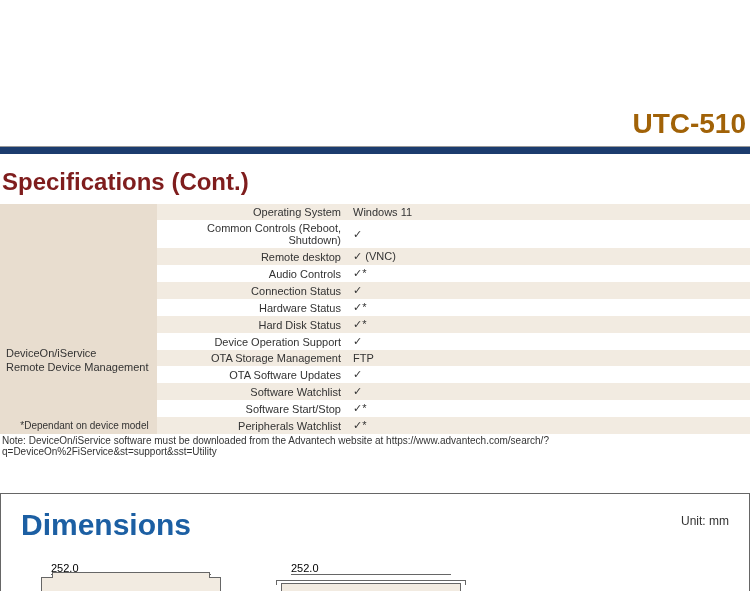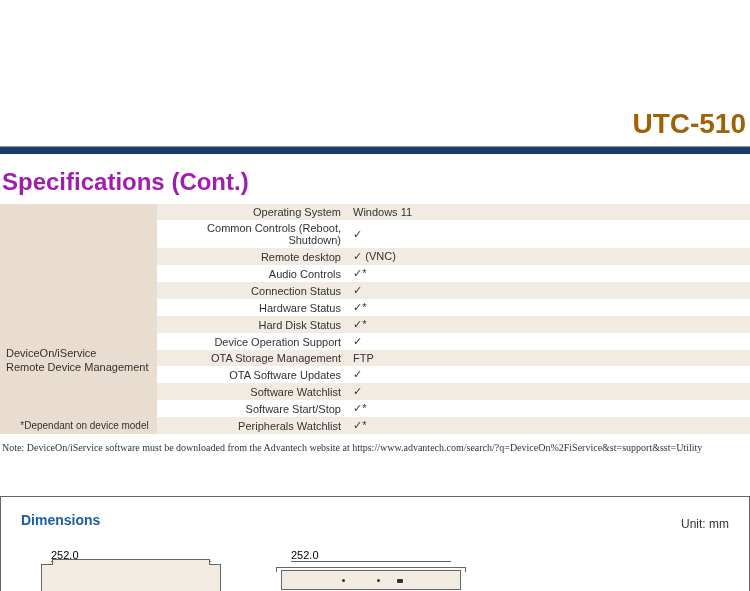--- a/index.html
+++ b/index.html
@@ -1,31 +1,31 @@
 <!DOCTYPE html>
 <html><head>
 <meta charset="utf-8">
 <style>
   * { box-sizing: border-box; margin: 0; padding: 0; }
   body { font-family: Arial, Helvetica, sans-serif; background: #fff; width: 750px; }
   .page { padding: 0; }
   .product-title { text-align: right; font-size: 28px; font-weight: bold; color: #a16207; padding: 8px 4px 6px 0; margin-top: 100px; }
   .title-bar { height: 8px; background: #1c3c6e; border-top: 1px solid #999; margin-bottom: 10px; }
-  .section-heading { font-size: 24px; font-weight: bold; color: #a21caf; padding: 4px 0 8px 2px; }
+  .section-heading { font-size: 24px; font-weight: bold; color: #7f1d1d; padding: 4px 0 8px 2px; }
   .spec-table { width: 100%; border-collapse: collapse; font-size: 11px; color: #333; }
   .spec-table td { padding: 2px 6px; vertical-align: middle; height: 15px; }
   .group-cell { background: #e8ddcf; width: 157px; font-size: 11px; line-height: 1.3; position: relative; }
   .group-cell .center-text { text-align: left; }
   .group-cell .footer-note { position: absolute; bottom: 2px; left: 12px; right: 0; text-align: center; font-size: 10px; }
   .label-cell { width: 190px; text-align: right; }
   .value-cell { }
   .row-alt { background: #f2ebe1; }
-  .footnote { font-size: 10px; color: #333; padding: 8px 2px; font-family: Liberation Serif, serif; }
+  .footnote { font-size: 10px; color: #333; padding: 1px 2px; }
   .dim-box { border: 1px solid #666; margin-top: 35px; padding: 14px 20px 6px 20px; position: relative; height: 150px; }
-  .dim-heading { font-size: 14px; font-weight: bold; color: #1c5fa3; display: inline-block; }
+  .dim-heading { font-size: 30px; font-weight: bold; color: #1c5fa3; display: inline-block; }
   .dim-unit { position: absolute; right: 20px; top: 20px; font-size: 12px; color: #333; }
   .drawings { display: flex; gap: 60px; margin-top: 20px; padding-left: 20px; }
   .drawing { position: relative; }
   .drawing .top-label { text-align: left; font-size: 11px; margin-bottom: 2px; border-bottom: 1px solid #666; width: 160px; margin-left: auto; margin-right: auto; }
   .front-view { width: 180px; height: 28px; background: #f2ebe1; border: 1px solid #666; position: relative; }
   .front-view .lip { position: absolute; top: -6px; left: 10px; right: 10px; height: 6px; background: #f2ebe1; border: 1px solid #666; border-bottom: none; }
   .side-view { width: 180px; height: 20px; background: #f2ebe1; border: 1px solid #666; position: relative; margin-top: 8px; }
   .side-view::before { content: ""; position: absolute; left: -6px; right: -6px; top: -4px; height: 4px; border: 1px solid #666; border-bottom: none; }
   .side-view .dot { position: absolute; width: 3px; height: 3px; background: #333; border-radius: 50%; top: 8px; }
   .side-view .d1 { left: 60px; }

